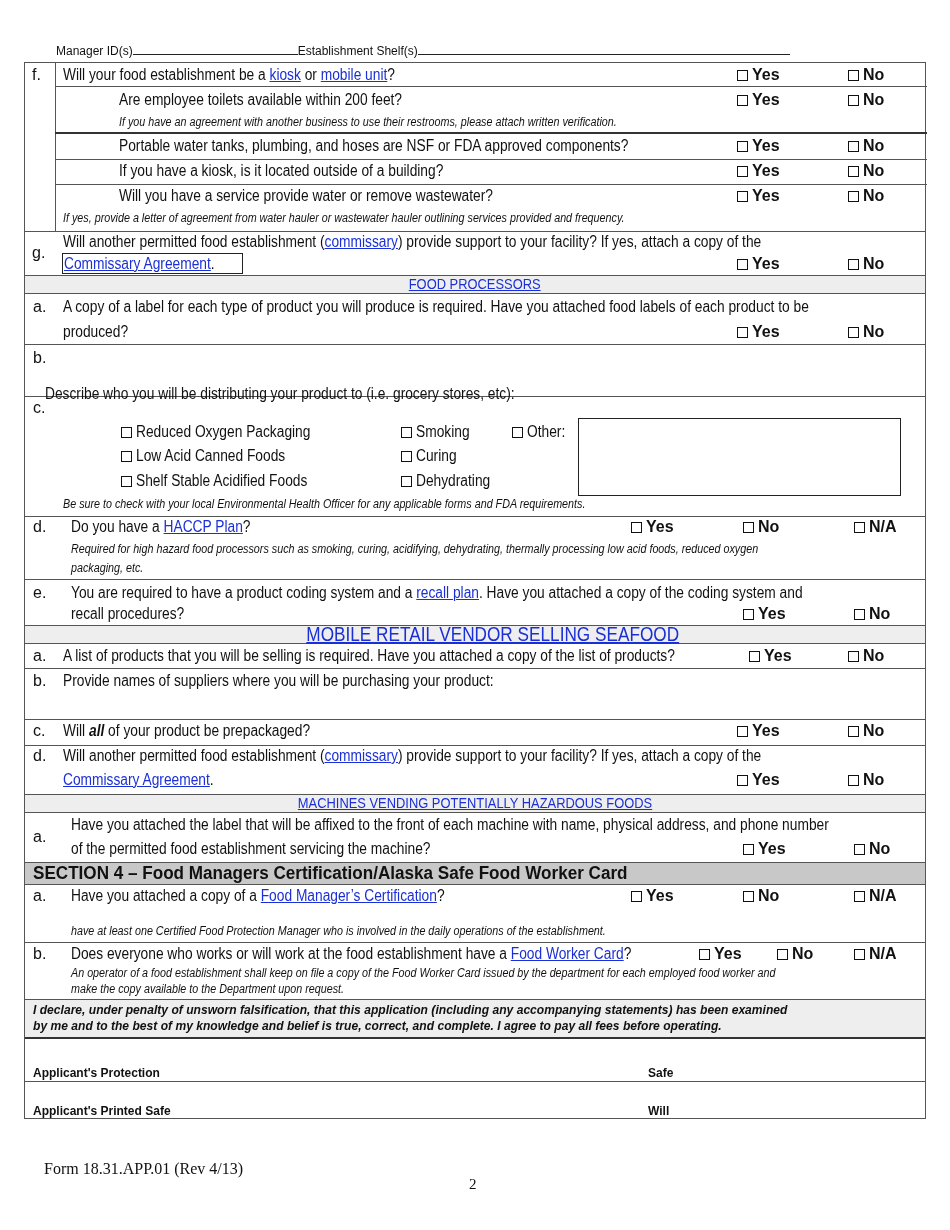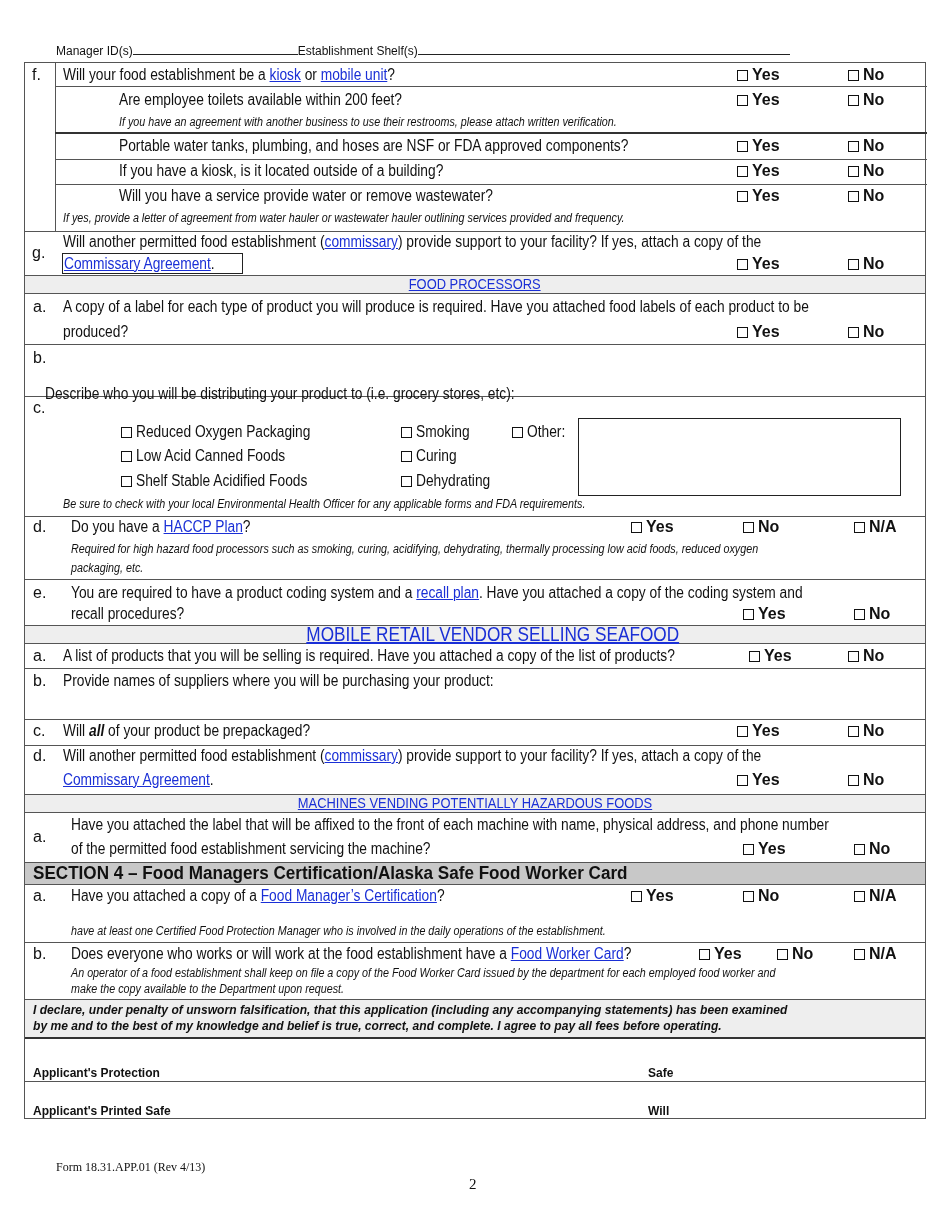--- a/index.html
+++ b/index.html
@@ -188,14 +188,14 @@
   <div class="abs" style="left:8px;top:978px;width:600px;height:24px;"></div>
   <div class="sig-label" style="left:8px;top:1003px;">Applicant's Protection</div>
   <div class="abs" style="left:623px;top:978px;width:270px;height:24px;"></div>
   <div class="sig-label" style="left:623px;top:1003px;">Safe</div>
   <div class="abs" style="left:8px;top:1021px;width:600px;height:20px;"></div>
   <div class="sig-label" style="left:8px;top:1041px;">Applicant's Printed Safe</div>
   <div class="abs" style="left:623px;top:1021px;width:270px;height:20px;"></div>
   <div class="sig-label" style="left:623px;top:1041px;">Will</div>
 </div>
 
-<div class="abs footer" style="left:56px;top:1160px;font-size:12px;white-space:nowrap;">Form 18.31.APP.01 (Rev 4/13)</div>
+<div class="abs footer" style="left:44px;top:1160px;font-size:16px;white-space:nowrap;">Form 18.31.APP.01 (Rev 4/13)</div>
 <div class="abs footer" style="left:469px;top:1176px;font-size:15px;">2</div>
 
 </body></html>

